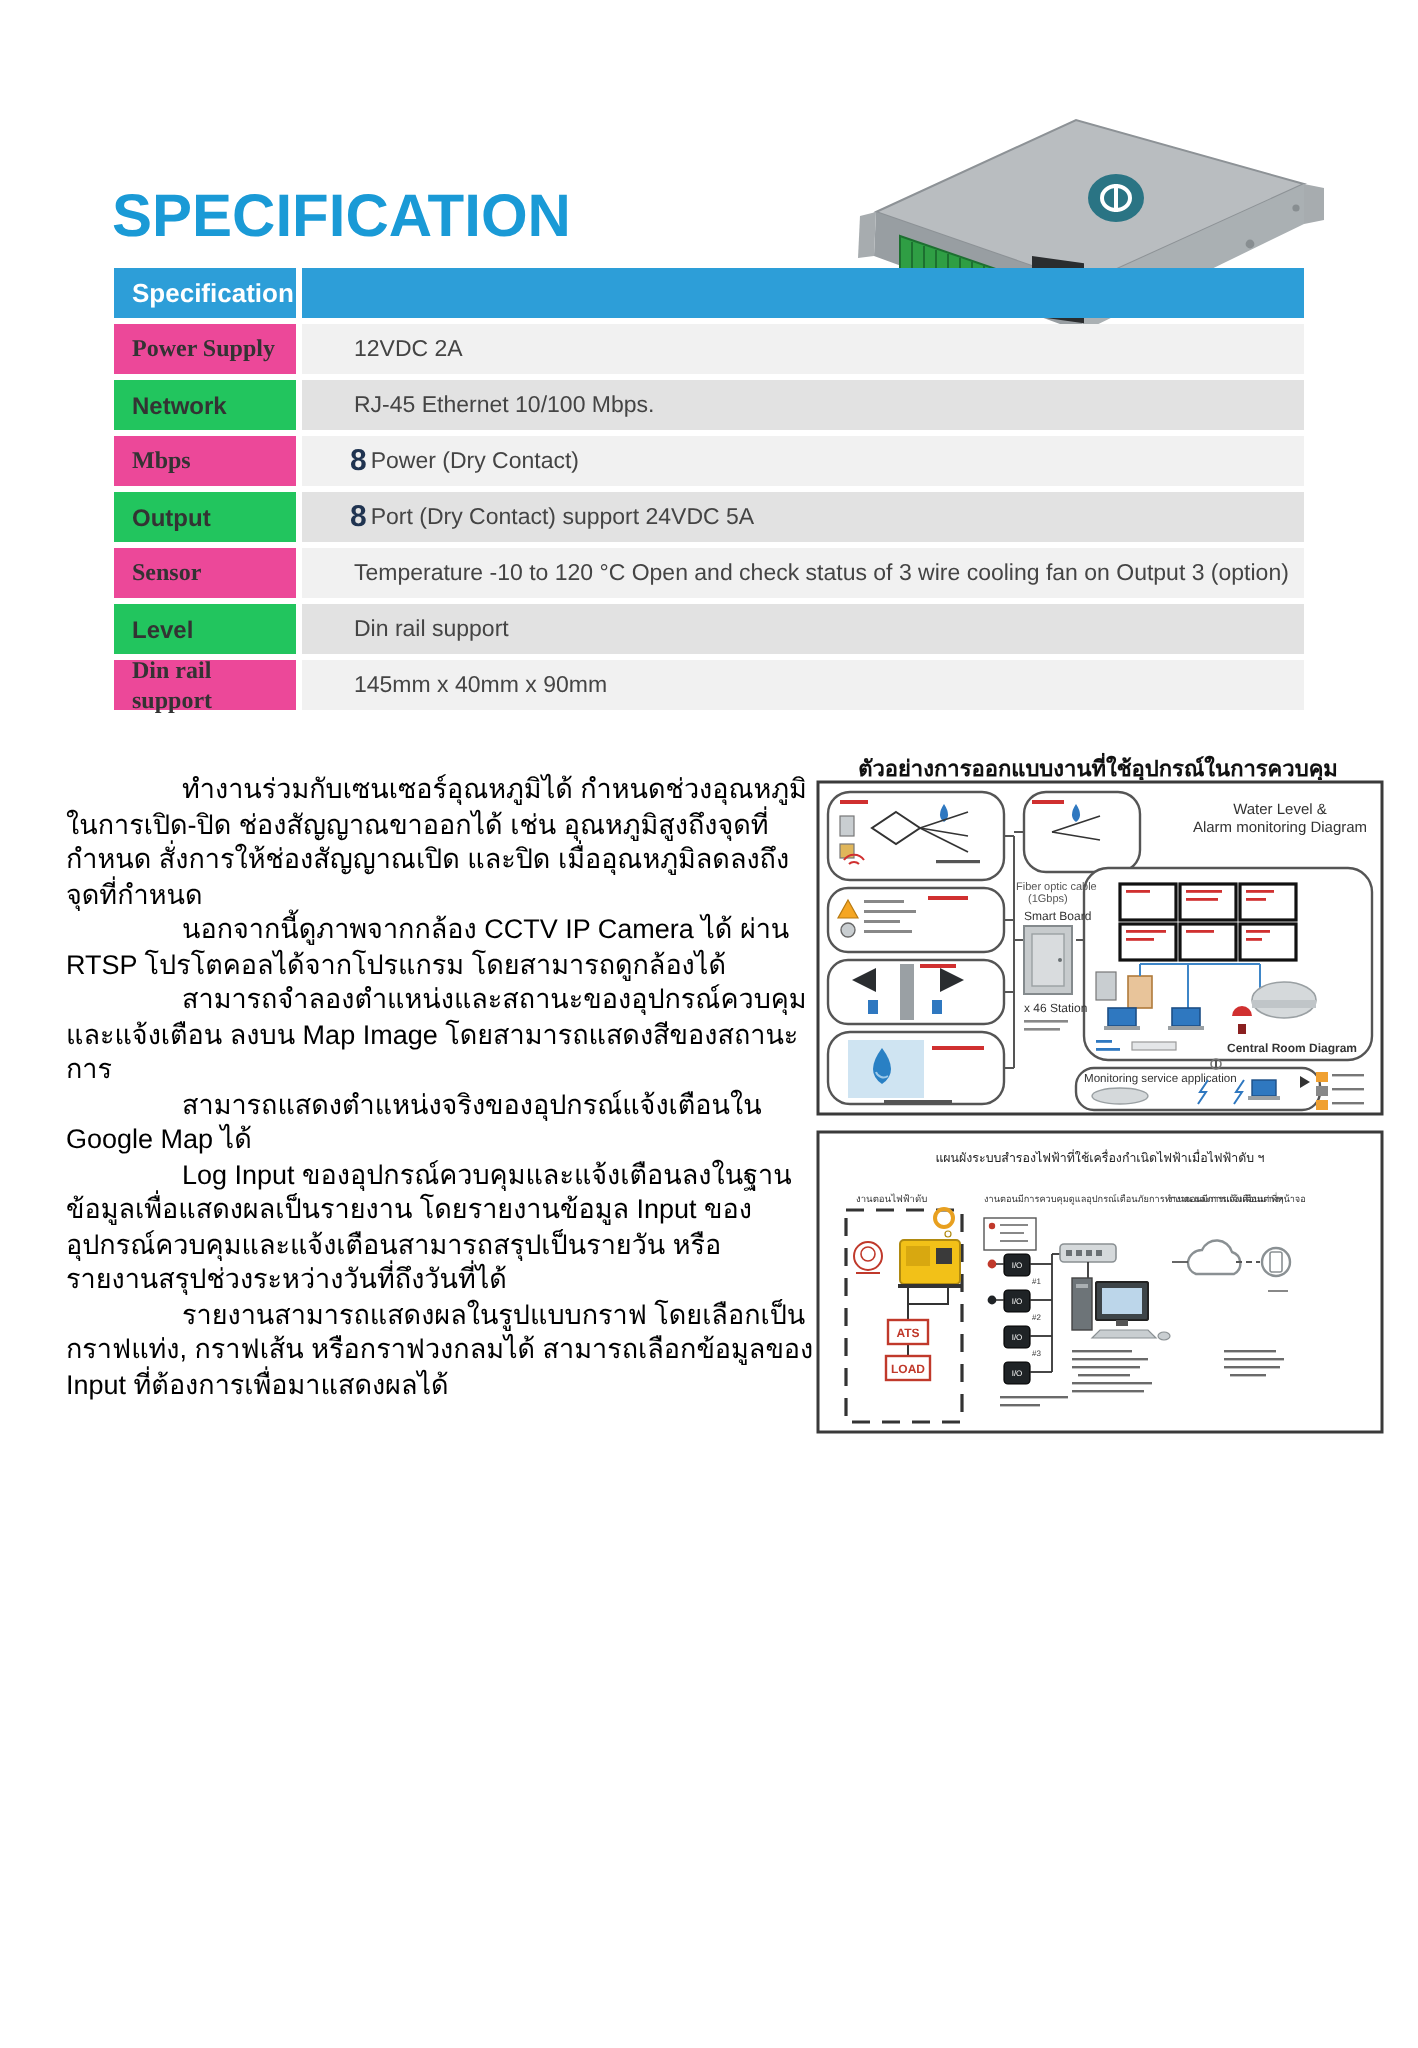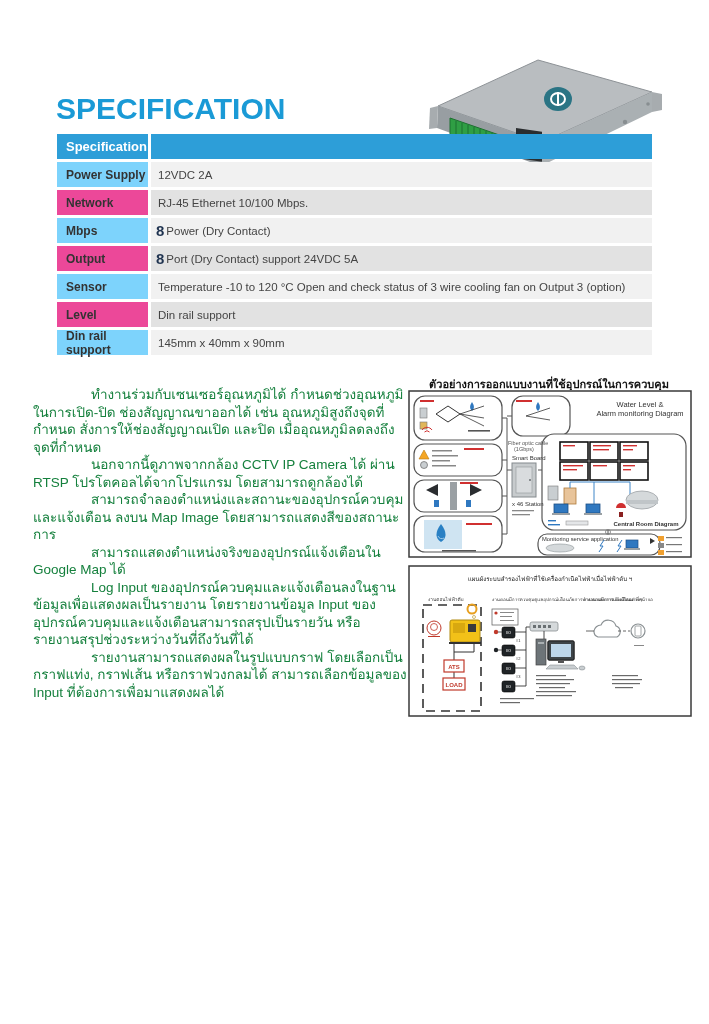--- a/index.html
+++ b/index.html
@@ -8,32 +8,32 @@
   .abs{position:absolute;}
 
   
   .doc-title{left:56px;top:92px;font-size:30px;font-weight:800;color:#1a9ad6;letter-spacing:0px;}
 
   
   .spec-table{left:57px;top:134px;width:595px;}
   .trow{display:flex;margin-bottom:3px;}
   .trow .lbl{width:91px;flex:0 0 91px;margin-right:3px;display:flex;align-items:center;
              padding-left:9px;box-sizing:border-box;font-weight:bold;font-size:12px;color:#333;}
-  .trow .val{flex:1;display:flex;align-items:center;padding-left:5px;box-sizing:border-box;
+  .trow .val{flex:1;display:flex;align-items:center;padding-left:24px;box-sizing:border-box;
              font-size:11.5px;color:#444;white-space:nowrap;}
   .thead{height:26px;}
   .thead .lbl{background:#2d9ed8;color:#fff;font-size:13px;font-weight:bold;}
   .thead .val{background:#2d9ed8;}
   .trow{height:25px;}
-  .r-odd .lbl{background:#7dd3fc;} .r-odd .val{background:#f1f1f1;}
-  .r-even .lbl{background:#ec4899;} .r-even .val{background:#e2e2e2;}
+  .r-odd .lbl{background:#ec4899;font-family:Liberation Serif, serif;} .r-odd .val{background:#f1f1f1;}
+  .r-even .lbl{background:#22c55e;} .r-even .val{background:#e2e2e2;}
   .digit8{font-size:15px;color:#1f3350;font-weight:600;margin-right:2px;line-height:1;}
 
   
-  .desc{left:33px;top:386px;width:374px;font-size:13.5px;line-height:17.5px;color:#15803d;}
+  .desc{left:33px;top:386px;width:374px;font-size:13.5px;line-height:17.5px;color:#000000;}
   .desc p{margin:0;text-indent:58px;}
 
   
   .d1-caption{left:406px;top:375px;width:286px;text-align:center;font-size:11px;font-weight:bold;color:#111;}
   .dbox{background:#fff;}
 
   
   .divider{left:65px;top:752px;width:556px;height:2px;background:#4b93a0;}
   .contact-heading{left:440px;top:772px;width:184px;text-align:center;
                    font-size:19px;font-weight:400;color:#a21caf;letter-spacing:0.2px;}

